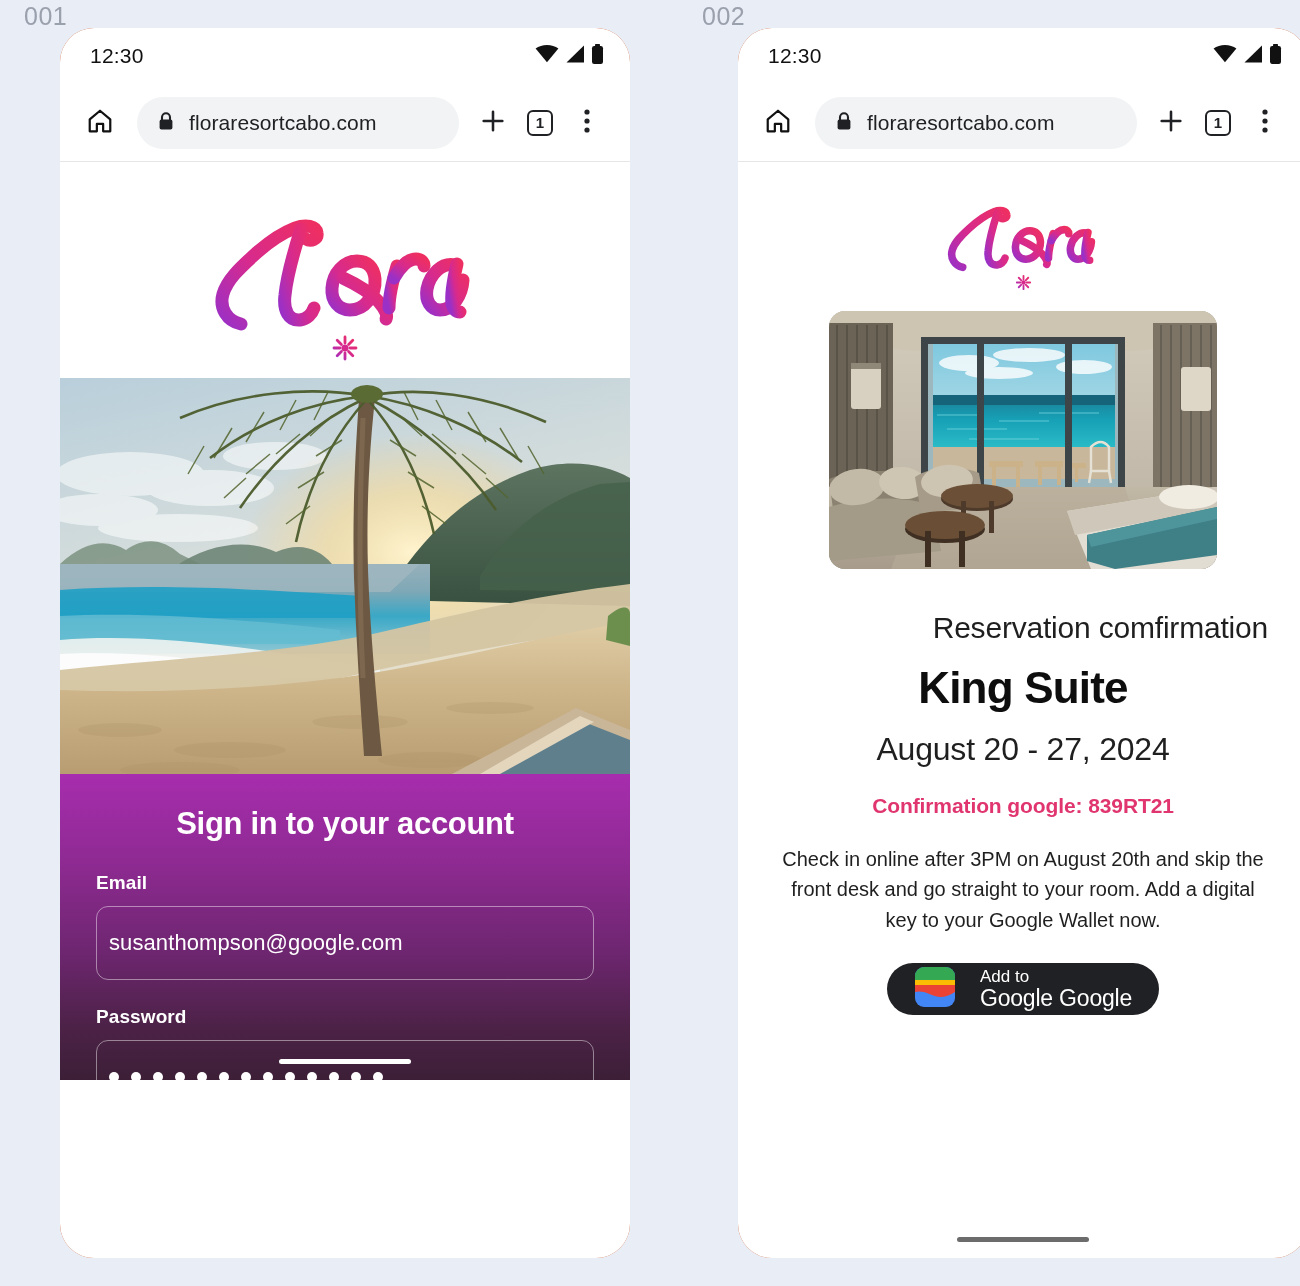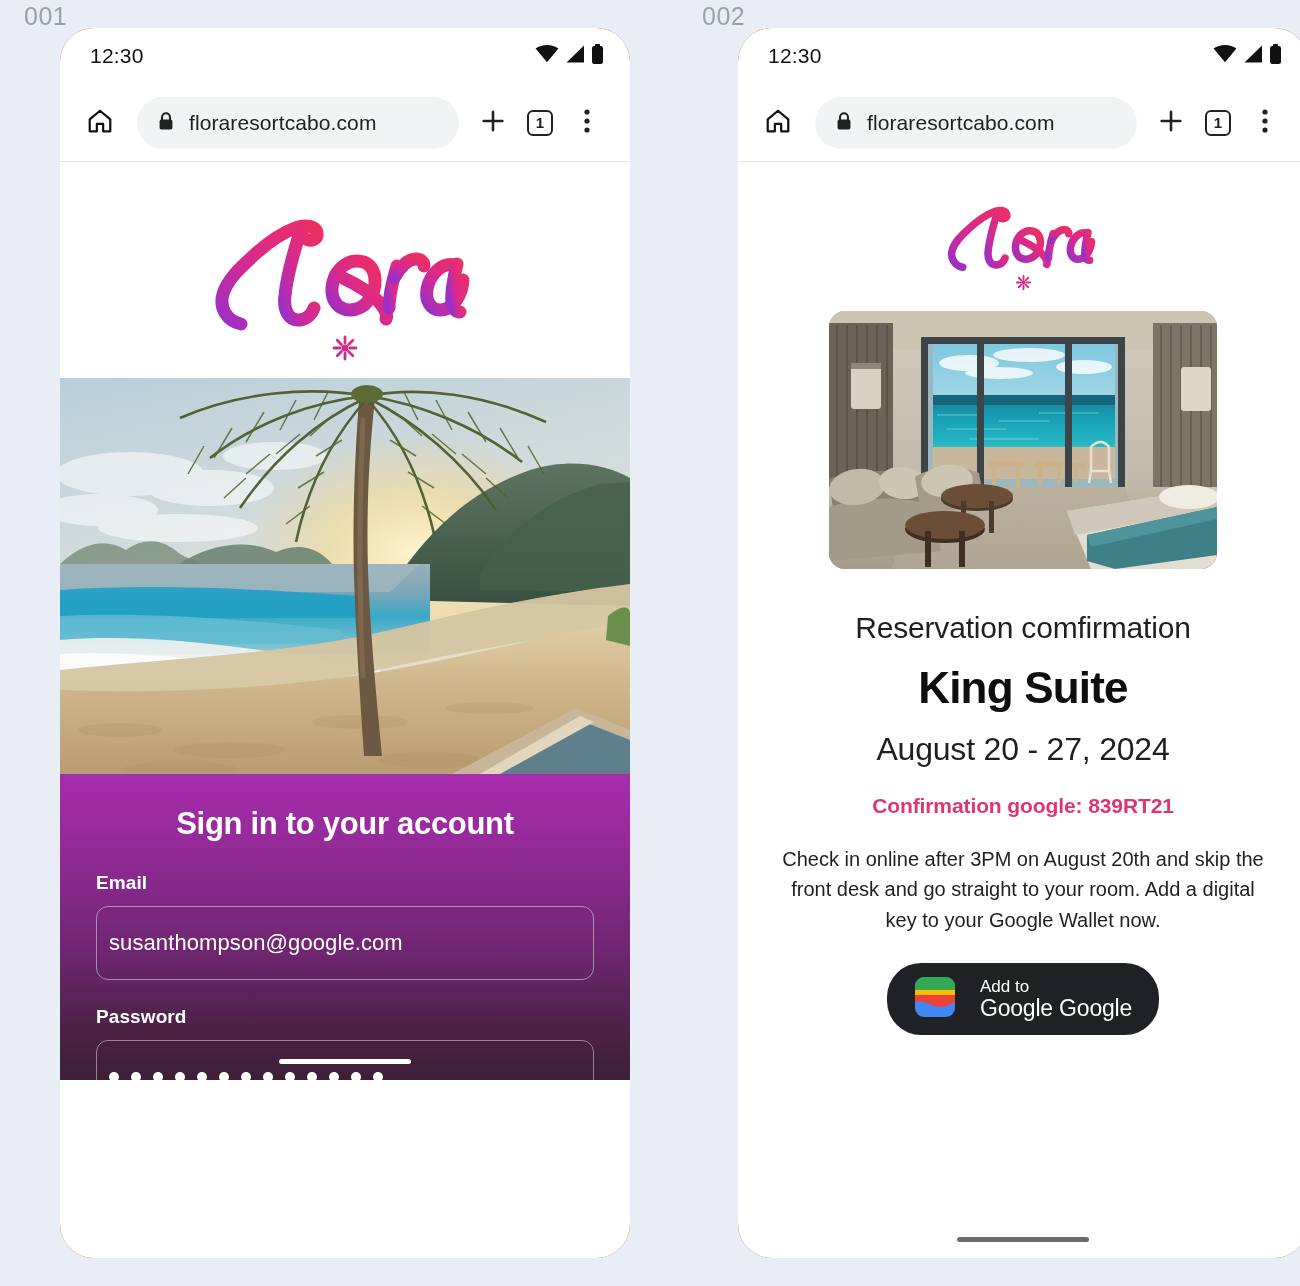--- a/index.html
+++ b/index.html
@@ -185,20 +185,21 @@
     border-radius: 16px;
     overflow: hidden;
     background: #9aa6ab;
   }
   .room-photo svg { display: block; width: 100%; height: 100%; }
   .conf-sub {
     margin-top: 42px;
     font-size: 30px;
     color: #1f1f1f;
     letter-spacing: -0.2px;
+    text-align: right;
   }
   .conf-room {
     margin-top: 18px;
     font-size: 44px;
     font-weight: 700;
     color: #0e0e0e;
     letter-spacing: -0.8px;
   }
   .conf-dates {
     margin-top: 18px;
@@ -216,21 +217,21 @@
   .conf-body {
     margin-top: 26px;
     font-size: 20px;
     line-height: 1.52;
     color: #1f1f1f;
     padding: 0 4px;
   }
   .wallet-btn {
     margin: 28px auto 0 auto;
     width: 272px;
-    height: 72px;
+    height: 52px;
     background: #202124;
     border-radius: 34px;
     display: flex;
     align-items: center;
     justify-content: center;
     gap: 24px;
   }
   .wallet-text { text-align: left; color: #fff; line-height: 1.12; }
   .wallet-small { font-size: 17px; font-weight: 400; display: block; }
   .wallet-big { font-size: 23px; font-weight: 500; display: block; letter-spacing: -0.2px; }

